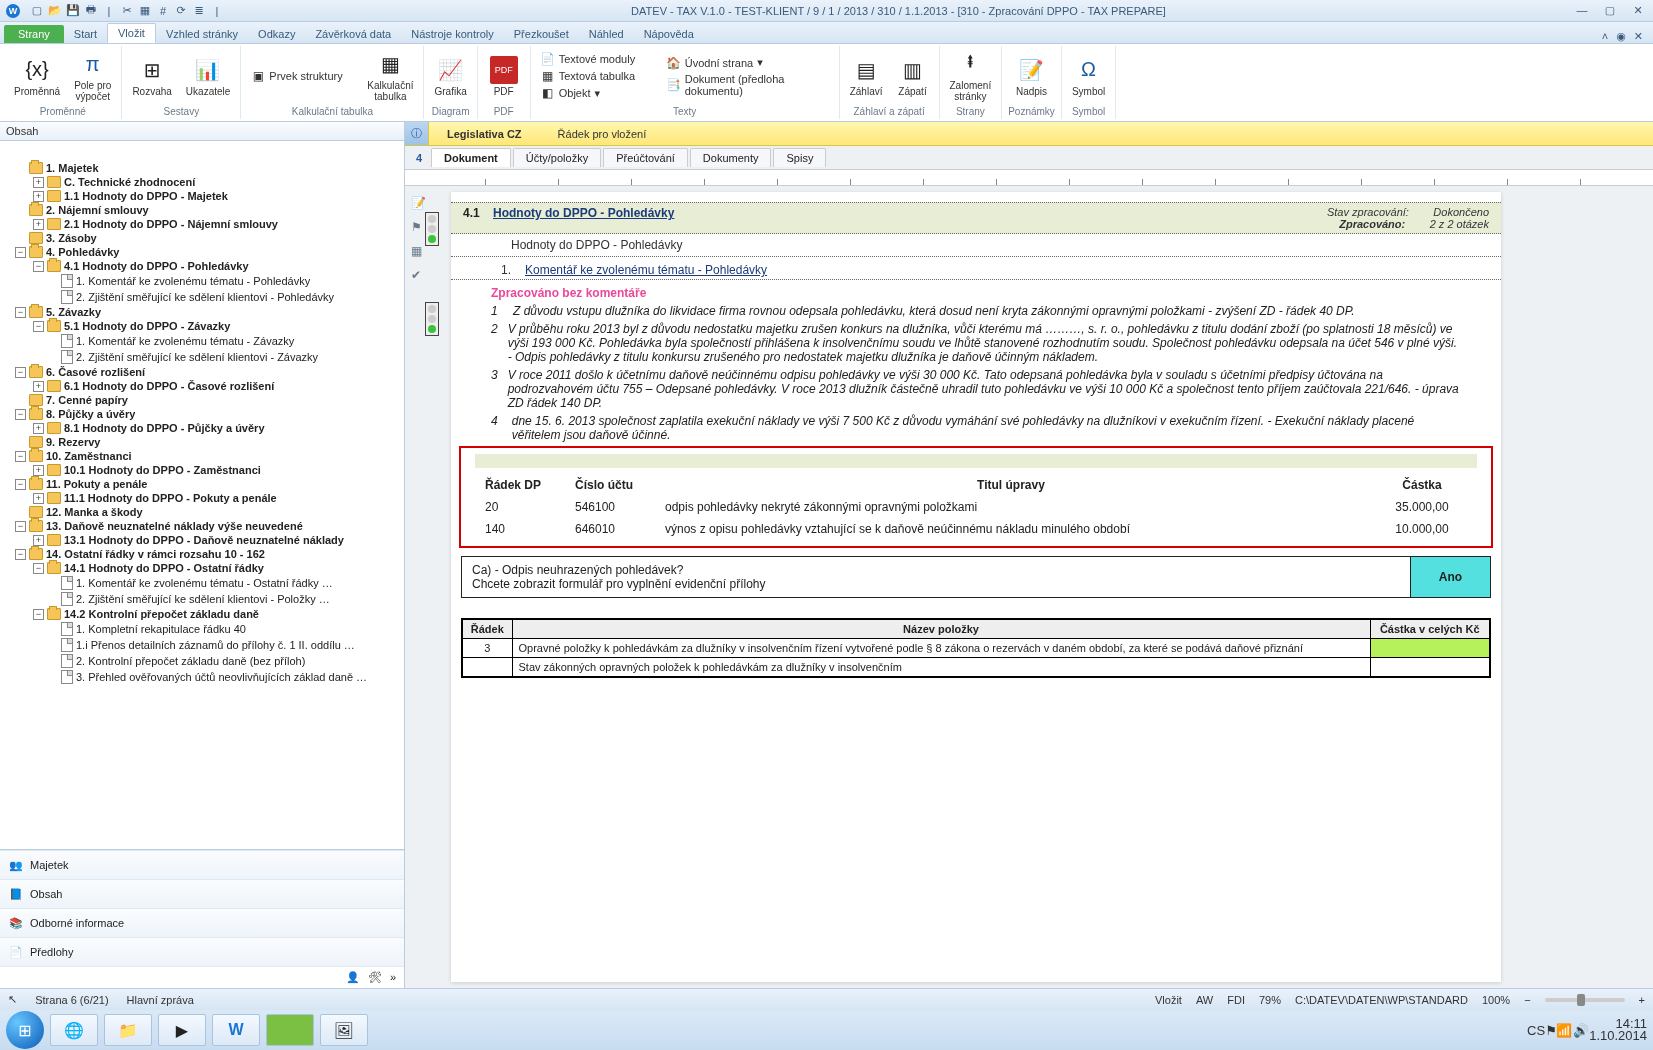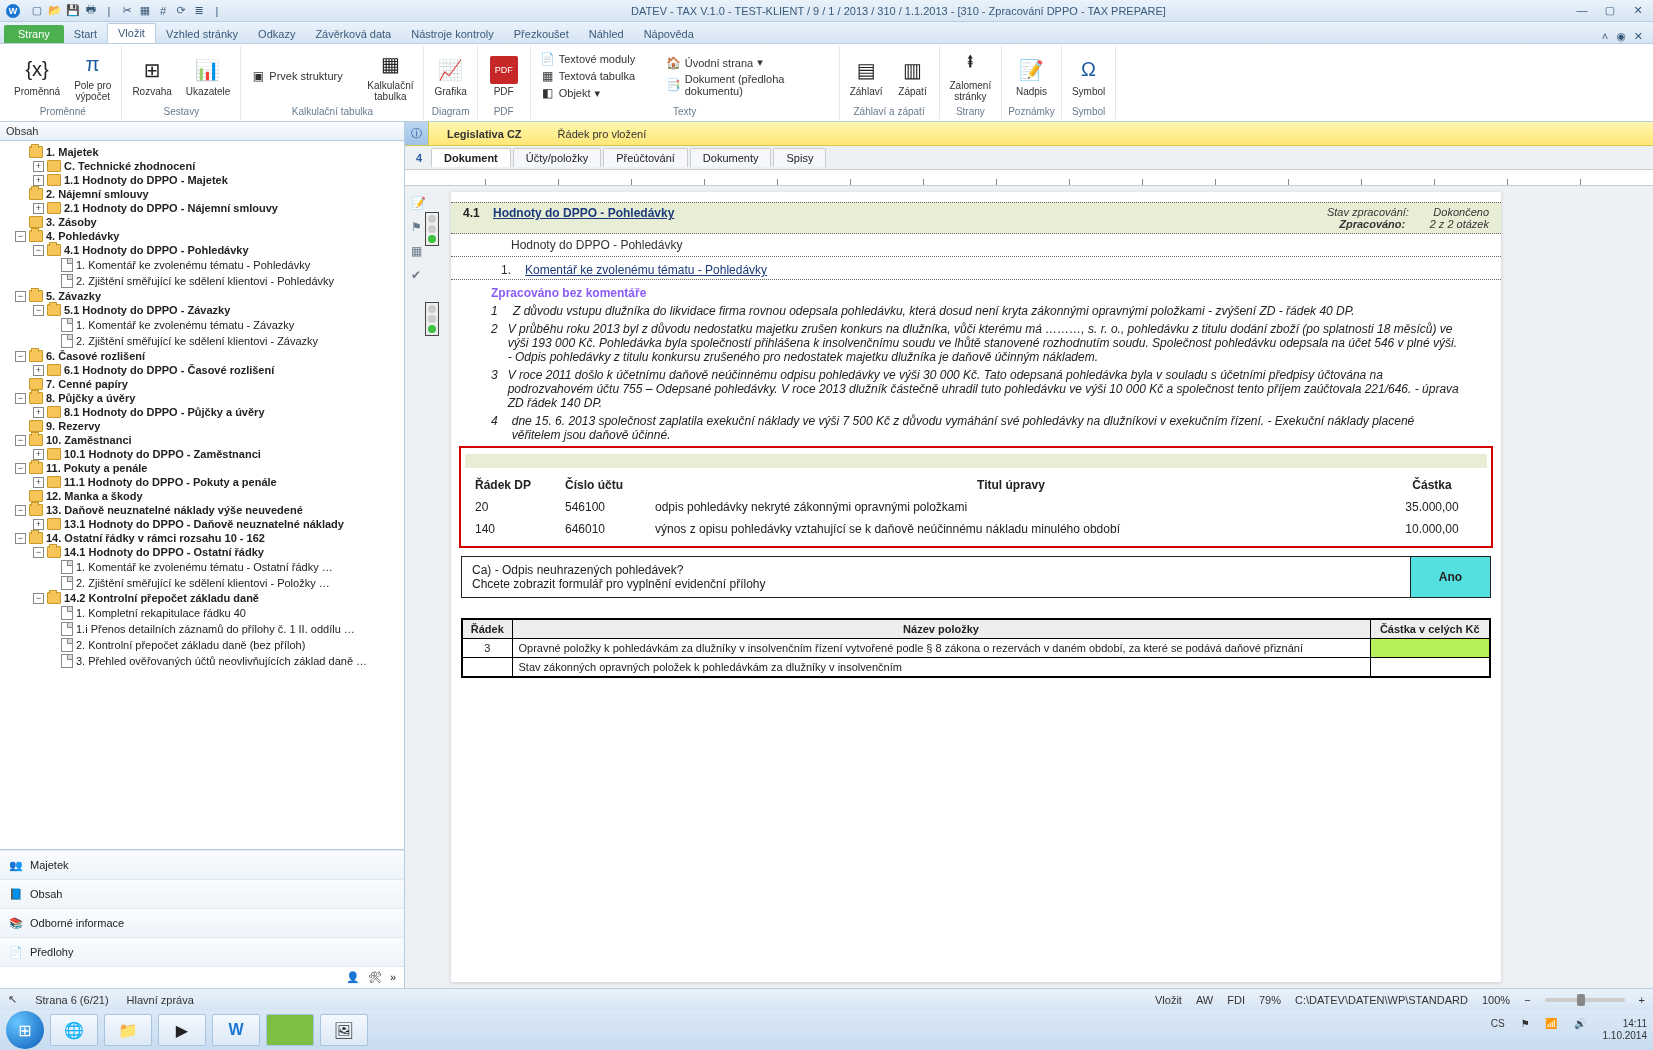--- a/index.html
+++ b/index.html
@@ -23,21 +23,21 @@
 .rgroup .glabel { font-size:10px; color:#6a7a8a; text-align:center; padding-top:2px; }
 .rbtn { display:flex; flex-direction:column; align-items:center; gap:2px; padding:2px 4px; cursor:pointer; min-width:40px;}
 .rbtn .ric { width:28px; height:28px; display:flex; align-items:center; justify-content:center; font-size:20px; }
 .rbtn .rlbl { font-size:10px; text-align:center; line-height:11px; color:#333;}
 .rbtn-sm { display:flex; align-items:center; gap:4px; padding:1px 4px; font-size:11px; color:#333; cursor:pointer; width:100%; }
 .rbtn-sm .sic { width:14px; height:14px; display:flex; align-items:center; justify-content:center; font-size:12px;}
 .vstack { display:flex; flex-direction:column; gap:1px; justify-content:center;}
 .main { flex:1; display:flex; min-height:0; }
 .leftpane { width:405px; display:flex; flex-direction:column; border-right:1px solid #b8cde2; background:#fff;}
 .paneheader { background:linear-gradient(#fafcfe,#e8f0f8); border-bottom:1px solid #b8cde2; padding:3px 6px; font-size:11px; color:#333;}
-.tree { flex:1; overflow:auto; padding:4px 2px; font-size:11px; background:#fff;}
+.tree { flex:1; overflow:auto; padding:20px 2px; font-size:11px; background:#fff;}
 .tnode { display:flex; align-items:center; gap:3px; padding:1px 0; white-space:nowrap; cursor:pointer;}
 .tind { display:inline-block; }
 .texp { width:11px; height:11px; border:1px solid #888; display:flex; align-items:center; justify-content:center; font-size:9px; line-height:9px; color:#444; background:#fff;}
 .tfolder { width:14px; height:12px; background:#f6c55a; border:1px solid #c79a2a; border-radius:1px; position:relative;}
 .tfolder.open::before { content:""; position:absolute; top:-3px; left:1px; width:6px; height:3px; background:#f6c55a; border:1px solid #c79a2a; border-bottom:none;}
 .tfile { width:12px; height:14px; background:#fff; border:1px solid #888; position:relative;}
 .tfile::after{content:""; position:absolute; right:0; top:0; width:4px; height:4px; background:#ddd; border-left:1px solid #888; border-bottom:1px solid #888;}
 .tlabel { color:#222; }
 .tlabel.bold { font-weight:bold; }
 .navpanes { border-top:1px solid #b8cde2;}
@@ -62,46 +62,46 @@
 .tl-box { width:14px; padding:2px 0; border:1px solid #444; background:#eee; display:flex; flex-direction:column; align-items:center; gap:2px;}
 .tl-dot { width:8px; height:8px; border-radius:50%; background:#ccc;}
 .tl-dot.g { background:#3cc33c;}
 .section-head { display:flex; align-items:flex-start; background:#e8eed6; padding:3px 12px; border-top:1px dotted #666; border-bottom:1px dotted #666; font-size:12px;}
 .section-head .snum { width:30px; font-weight:bold;}
 .section-head .stitle { font-weight:bold; text-decoration:underline; color:#1a3a7a;}
 .section-head .sstatus { margin-left:auto; font-size:11px; font-style:italic; color:#333; text-align:right;}
 .subtext { padding:4px 12px 4px 60px; font-size:12px; color:#333;}
 .subhead-linked { padding:6px 12px 2px 50px; font-size:12px; color:#1a3a7a; text-decoration:underline; border-top:1px dotted #666; border-bottom:1px dotted #666;}
 .subhead-linked .snn { display:inline-block; width:24px; text-decoration:none; color:#333;}
-.bodytext { padding:6px 40px 2px 40px; font-size:12px; font-style:italic; color:#8b5cf6;}
+.bodytext { padding:6px 40px 2px 40px; font-size:12px; font-style:italic; color:#ec4899;}
 .bodytext b { font-style:normal;}
 .numitem { display:flex; gap:10px; padding:2px 40px; font-size:12px; font-style:italic;}
 .numitem .nn { width:12px; font-style:italic;}
-.redbox { border:2px solid #d40000; margin:2px 8px 8px 8px; padding:6px 4px;}
+.redbox { border:2px solid #d40000; margin:2px 8px 8px 8px; padding:6px 14px;}
 .greenbar { height:14px; background:#e8eed6; margin:0 0 6px 0;}
 .dtable { width:100%; border-collapse:collapse; font-size:12px;}
 .dtable th { text-align:center; padding:4px 10px; font-weight:bold; border-bottom:0;}
 .dtable td { padding:4px 10px;}
 .dtable td.r, .dtable th.r { text-align:center;}
 .dtable td.l, .dtable th.l { text-align:left;}
 .promptrow { display:flex; margin:0 10px; border:1px solid #222;}
 .promptrow .ptxt { flex:1; padding:6px 10px; font-size:12px;}
 .promptrow .pbtn { width:80px; background:#55e0e0; display:flex; align-items:center; justify-content:center; font-weight:bold; font-size:12px; border-left:1px solid #222;}
 .gridtable { margin:20px 10px 0 10px; border:2px solid #000; border-collapse:collapse; font-size:11px;}
 .gridtable th, .gridtable td { border:1px solid #000; padding:3px 6px; vertical-align:top;}
 .gridtable th { background:#eee; font-weight:bold;}
 .gridtable .hl { background:#b6f05a;}
 .statusbar { height:22px; background:linear-gradient(#eaf2fb,#d6e5f3); border-top:1px solid #b8cde2; display:flex; align-items:center; font-size:11px; color:#333; padding:0 8px; gap:18px;}
 .statusbar .sright { margin-left:auto; display:flex; gap:14px; align-items:center;}
 .slider { width:80px; height:4px; background:#ccc; border-radius:2px; position:relative;}
 .slider::after{content:""; position:absolute; left:40%; top:-4px; width:8px; height:12px; background:#888; border-radius:2px;}
 .taskbar { height:40px; background:linear-gradient(#dbe9f7,#c8dcf0); display:flex; align-items:center; padding:0 6px; gap:6px;}
 .startbtn { width:38px; height:38px; border-radius:50%; background:radial-gradient(circle at 30% 30%,#67c6ff,#0a5bb8); display:flex; align-items:center; justify-content:center; color:#fff; font-size:16px;}
 .tbtn { width:48px; height:32px; background:linear-gradient(#f4f9ff,#dce9f6); border:1px solid #a8c4e0; border-radius:2px; display:flex; align-items:center; justify-content:center; font-size:16px;}
-.tray { margin-left:auto; display:flex; align-items:flex-start; gap:16px; font-size:10px; color:#333;}
+.tray { margin-left:auto; display:flex; align-items:center; gap:0; font-size:13px; color:#333;}
 .tray .clock { text-align:right; line-height:12px;}
 </style>
 </head>
 <body>
 
 <div class="window">
 
   <div class="titlebar">
     <div class="wicon">W</div>
     <div class="qat">

